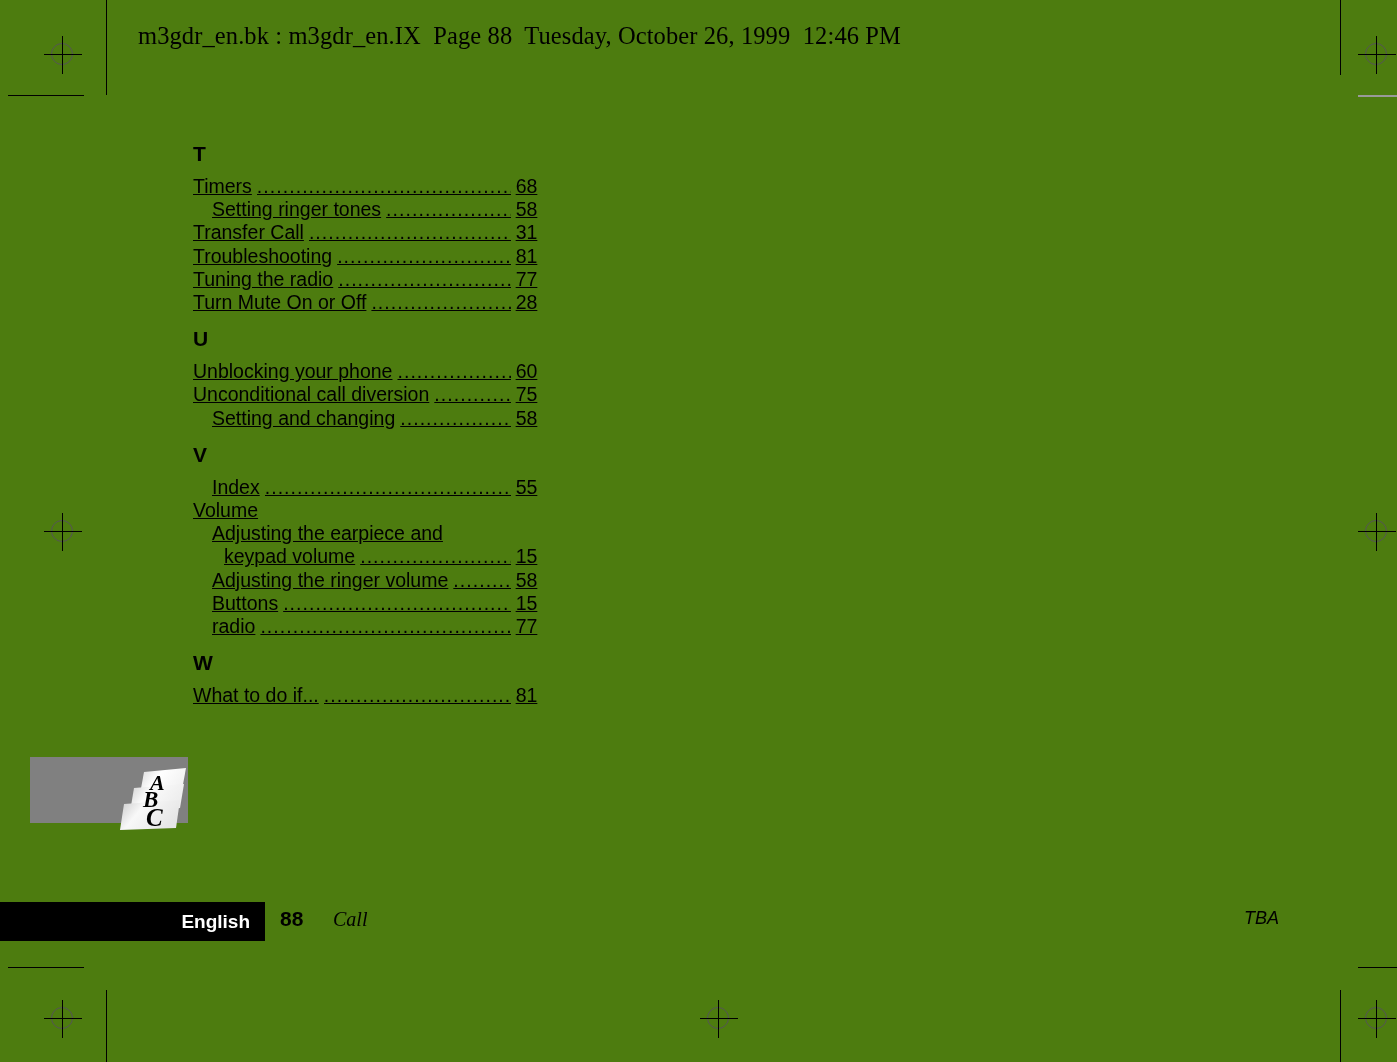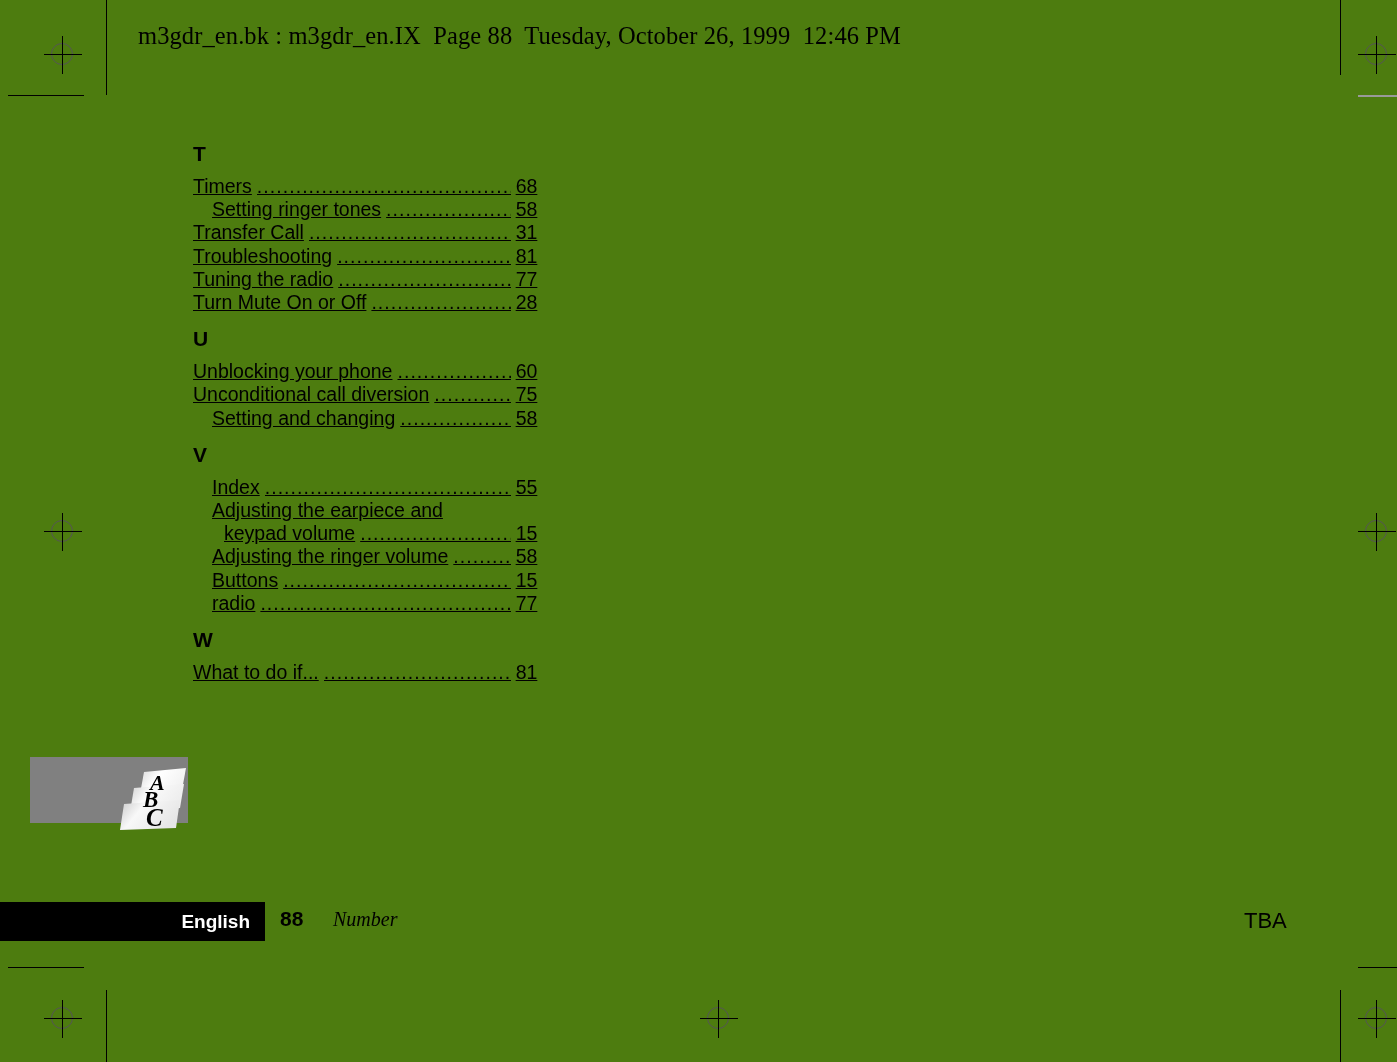--- a/index.html
+++ b/index.html
@@ -168,22 +168,23 @@
     top: 908px;
     font-family: "Liberation Serif", serif;
     font-style: italic;
     font-size: 20px;
     color: #000;
   }
   .footer-right {
     position: absolute;
     left: 1244px;
     top: 908px;
-    font-size: 22px;
-    color: #000;
+    font-size: 18px;
+    color: #000;
+    font-style: italic;
   }
 </style>
 </head>
 <body>
 
 <div id="page">
 
   <div class="trim-v" style="left:106px; top:0; height:95px;"></div>
   <div class="trim-h" style="left:8px; top:95px; width:76px;"></div>
   <div class="regmark" style="left:44px; top:36px;">
@@ -247,20 +248,21 @@
       </div>
       <div class="sec-block">
         <div class="sec-letter">U</div>
         <div class="entry lvl0"><span class="lbl">Unblocking your phone</span><span class="leader">..........................................................................................</span><span class="pg">60</span></div>
         <div class="entry lvl0"><span class="lbl">Unconditional call diversion</span><span class="leader">..........................................................................................</span><span class="pg">75</span></div>
         <div class="entry lvl1"><span class="lbl">Setting and changing</span><span class="leader">..........................................................................................</span><span class="pg">58</span></div>
       </div>
       <div class="sec-block">
         <div class="sec-letter">V</div>
         <div class="entry lvl1"><span class="lbl">Index</span><span class="leader">..........................................................................................</span><span class="pg">55</span></div>
+        <div class="entry lvl0 nolead"><span class="lbl">Volume</span></div>
         <div class="entry lvl1 nolead"><span class="lbl">Adjusting the earpiece and</span></div>
         <div class="entry lvl2"><span class="lbl">keypad volume</span><span class="leader">..........................................................................................</span><span class="pg">15</span></div>
         <div class="entry lvl1"><span class="lbl">Adjusting the ringer volume</span><span class="leader">..........................................................................................</span><span class="pg">58</span></div>
         <div class="entry lvl1"><span class="lbl">Buttons</span><span class="leader">..........................................................................................</span><span class="pg">15</span></div>
         <div class="entry lvl1"><span class="lbl">radio</span><span class="leader">..........................................................................................</span><span class="pg">77</span></div>
       </div>
       <div class="sec-block tight">
         <div class="sec-letter">W</div>
         <div class="entry lvl0"><span class="lbl">What to do if...</span><span class="leader">..........................................................................................</span><span class="pg">81</span></div>
       </div>
@@ -292,16 +294,16 @@
       <path d="M6 38 L62 34 L58 62 L2 64 Z" fill="url(#gC)"></path>
       <text x="32" y="24" font-family="Liberation Serif, serif" font-style="italic" font-weight="bold" font-size="22" fill="#000">A</text>
       <text x="25" y="41" font-family="Liberation Serif, serif" font-style="italic" font-weight="bold" font-size="23" fill="#000">B</text>
       <text x="28" y="60" font-family="Liberation Serif, serif" font-style="italic" font-weight="bold" font-size="25" fill="#000">C</text>
     </svg>
   </div>
 
   <div class="footer-bar"></div>
   <div class="footer-lang">English</div>
   <div class="footer-pageno">88</div>
-  <div class="footer-section">Number</div>
+  <div class="footer-section">Call</div>
   <div class="footer-right">TBA</div>
 
 </div>
 
 </body></html>

